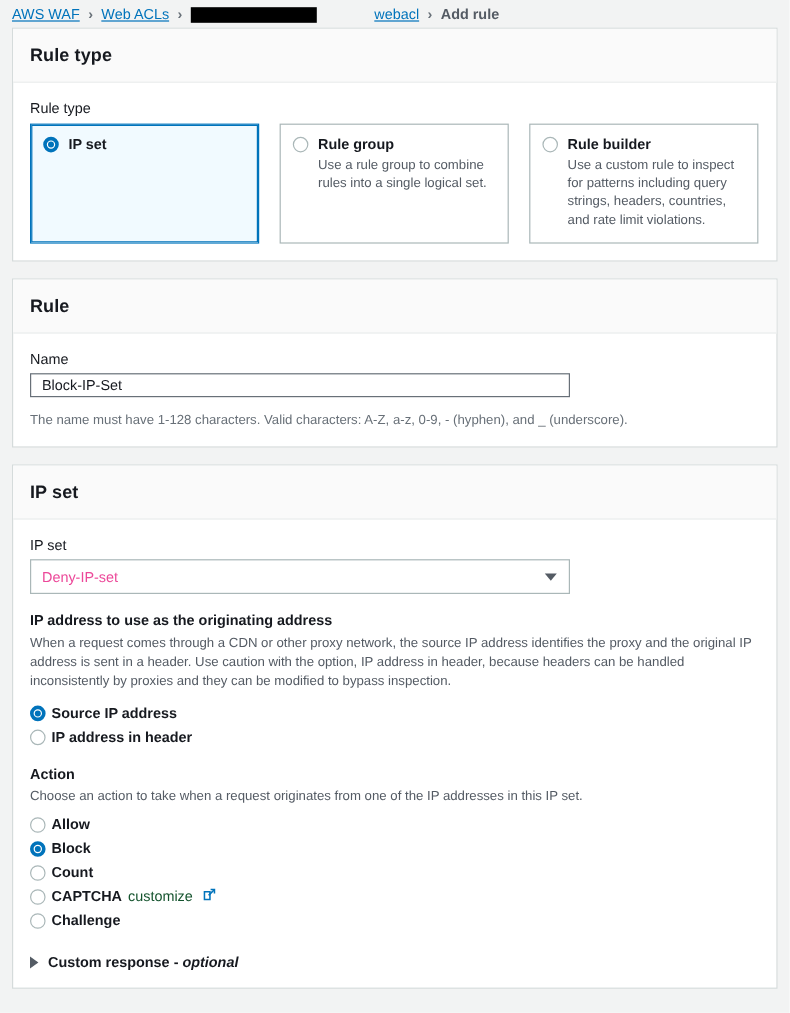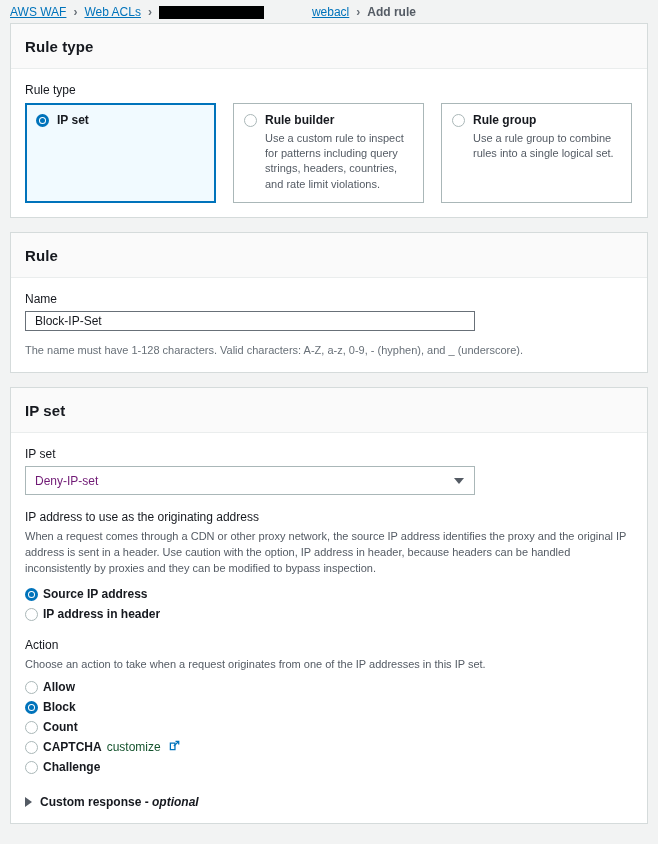--- a/index.html
+++ b/index.html
@@ -55,21 +55,21 @@
     font-size: 15px;
     font-weight: 700;
     color: #16191f;
     letter-spacing: .1px;
   }
   .panel-body { padding: 14px; }
 
   
   .field-label {
     font-size: 12px;
-    font-weight: 400;
+    font-weight: 700;
     color: #16191f;
     margin-bottom: 5px;
   }
   .field-label.plain { font-weight: 400; }
   .help-text {
     font-size: 11px;
     color: #687078;
     line-height: 1.42;
     margin-top: 12px;
   }
@@ -168,21 +168,21 @@
     height: 29px;
   }
   .select-box {
     width: 100%; height: 100%;
     border: 1px solid #aab7b8;
     background: #fff;
     display: flex;
     align-items: center;
     padding: 0 9px;
     font-size: 12px;
-    color: #701a75;
+    color: #ec4899;
     cursor: pointer;
   }
   .caret {
     position: absolute;
     right: 11px; top: 12px;
     width: 0; height: 0;
     border-left: 5px solid transparent;
     border-right: 5px solid transparent;
     border-top: 6px solid #545b64;
     pointer-events: none;
@@ -256,30 +256,30 @@
       <div class="tile selected">
         <span class="radio checked"></span>
         <span class="tile-text">
           <span class="tile-title" style="display: block;">IP set</span>
         </span>
       </div>
 
       <div class="tile">
         <span class="radio"></span>
         <span class="tile-text">
-          <span class="tile-title" style="display: block;">Rule builder</span>
-          <span class="tile-desc" style="display: block;">Use a custom rule to inspect for patterns including query strings, headers, countries, and rate limit violations.</span>
+          <span class="tile-title" style="display: block;">Rule group</span>
+          <span class="tile-desc" style="display: block;">Use a rule group to combine rules into a single logical set.</span>
         </span>
       </div>
 
       <div class="tile">
         <span class="radio"></span>
         <span class="tile-text">
-          <span class="tile-title" style="display: block;">Rule group</span>
-          <span class="tile-desc" style="display: block;">Use a rule group to combine rules into a single logical set.</span>
+          <span class="tile-title" style="display: block;">Rule builder</span>
+          <span class="tile-desc" style="display: block;">Use a custom rule to inspect for patterns including query strings, headers, countries, and rate limit violations.</span>
         </span>
       </div>
 
     </div>
   </div>
 </div>
 
 <div class="panel">
   <div class="panel-head">
     <div class="panel-title">Rule</div>

